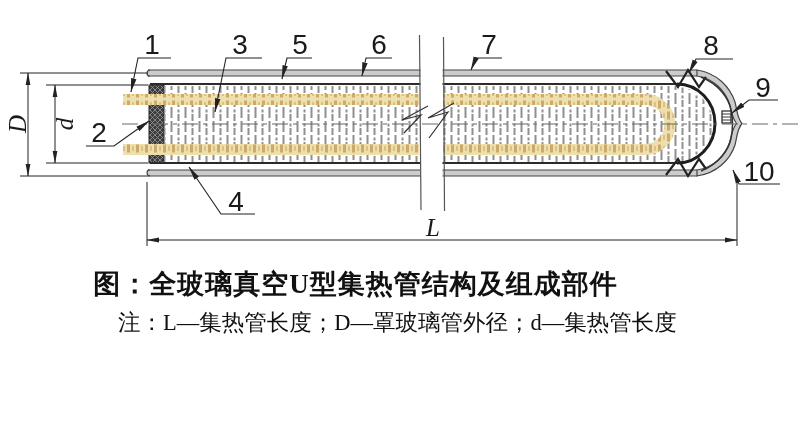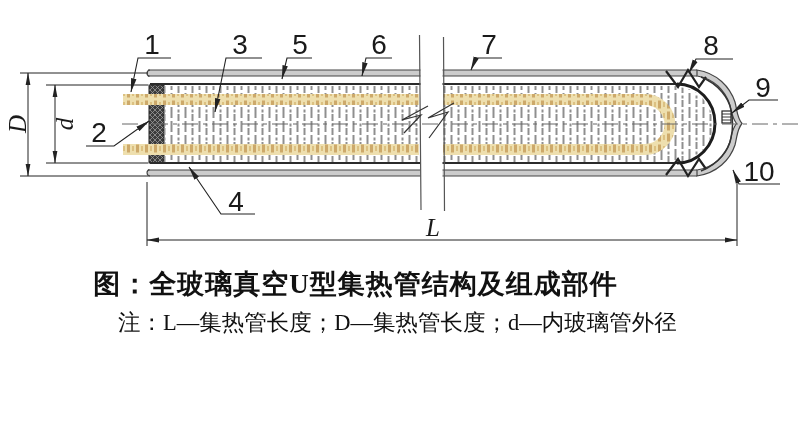--- a/index.html
+++ b/index.html
@@ -128,16 +128,16 @@
     <text class="lbl" x="379" y="54" text-anchor="middle">6</text>
     <text class="lbl" x="489" y="54" text-anchor="middle">7</text>
     <text class="lbl" x="711" y="55" text-anchor="middle">8</text>
     <text class="lbl" x="763" y="97" text-anchor="middle">9</text>
     <text class="lbl" x="759" y="181" text-anchor="middle">10</text>
   </svg>
 
   <div class="fig-title">图：全玻璃真空U型集热管结构及组成部件</div>
 
   <div class="fig-notes">
-    <div>注：L—集热管长度；D—集热管长度；d—内玻璃管外径</div>
+    <div>注：L—集热管长度；D—罩玻璃管外径；d—集热管长度</div>
   </div>
 
 </div>
 
 </body></html>

